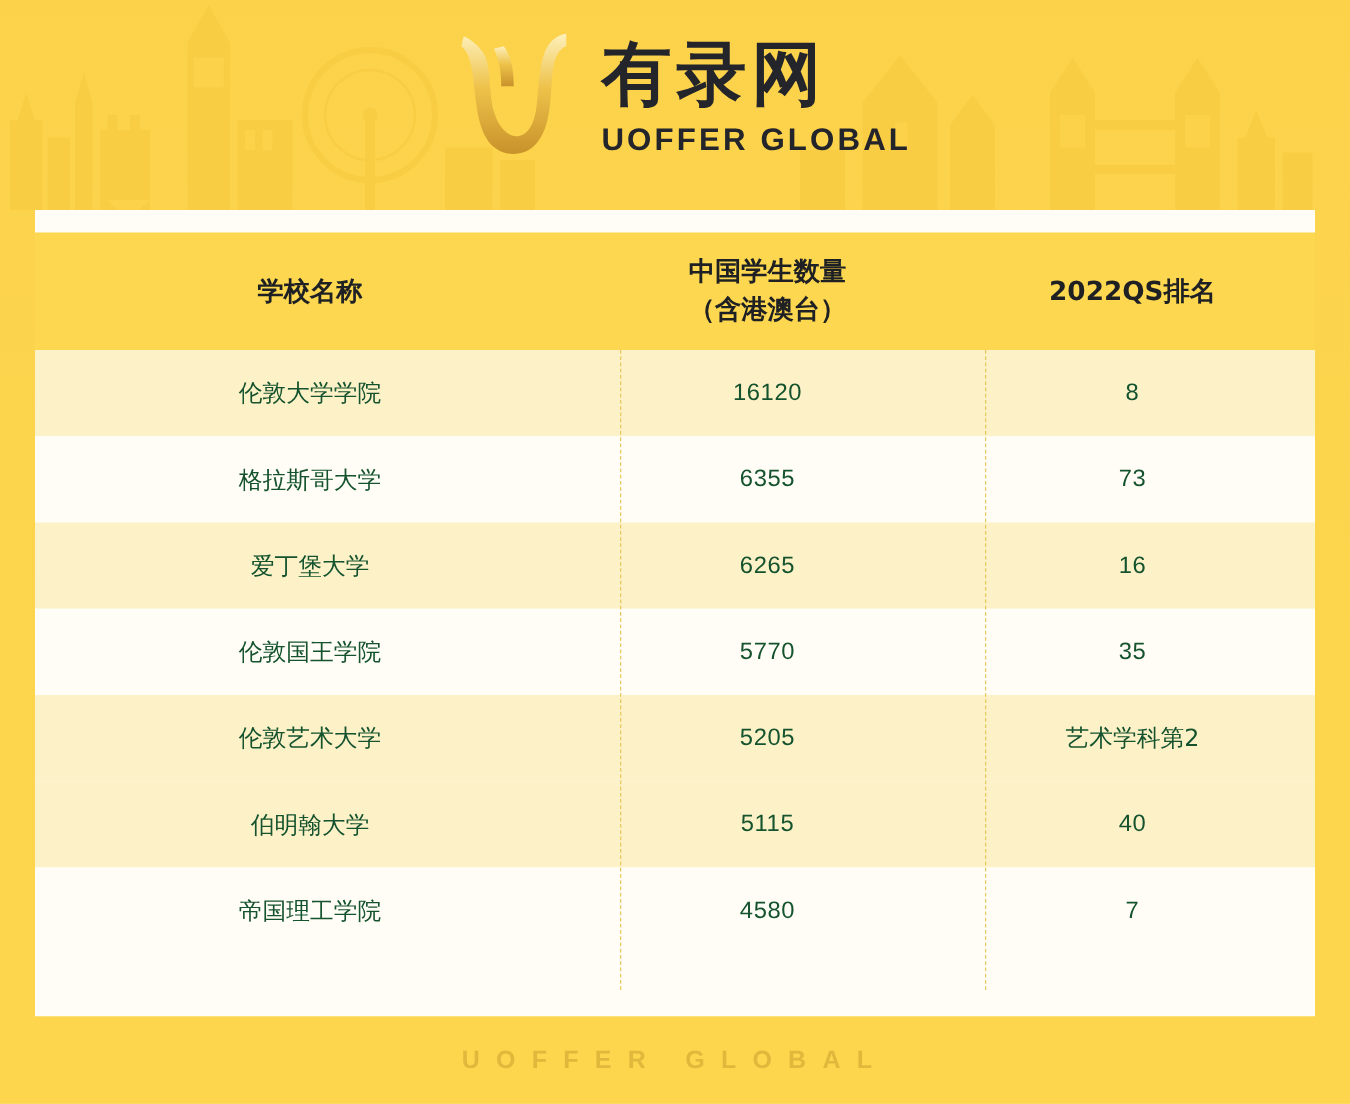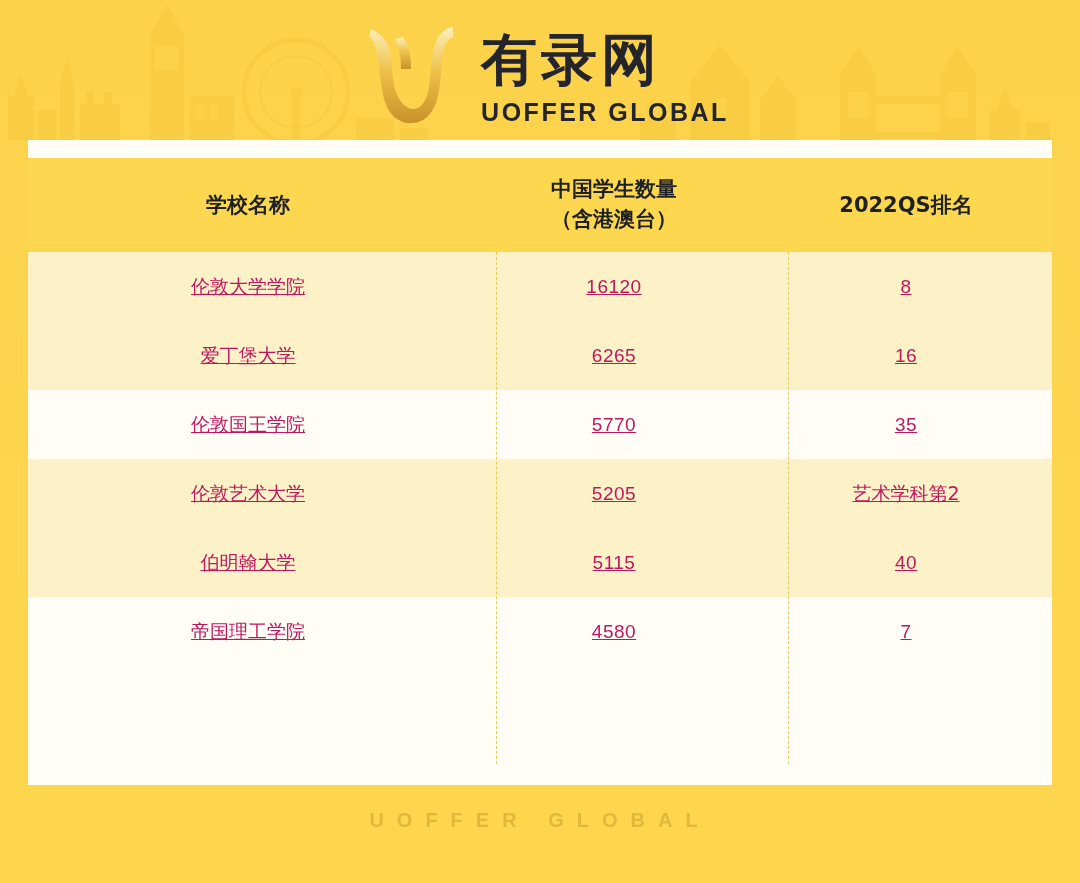--- a/index.html
+++ b/index.html
@@ -16,21 +16,21 @@
   .page {
     position: relative;
     width: 1080px;
     height: 883px;
     background: linear-gradient(180deg, #fcd24b 0%, #fdd64e 60%, #fdd64e 100%);
   }
 
   
   .banner {
     position: relative;
-    height: 140px;
+    height: 168px;
     overflow: hidden;
   }
   .skyline {
     position: absolute;
     left: 0;
     top: 0;
     width: 1080px;
     height: 168px;
     opacity: 0.55;
   }
@@ -115,25 +115,24 @@
     vertical-align: middle;
   }
   .th-two-line span {
     display: block;
     line-height: 1.42;
   }
   .table tbody td {
     height: 69px;
     text-align: center;
     font-size: 19px;
-    color: #be185d;
+    color: #14532d;
     font-family: "DejaVu Sans", "Liberation Sans", sans-serif;
     padding: 0 8px;
     vertical-align: middle;
-    text-decoration: underline;
   }
   .table tbody tr.odd td { background: #fdf1c8; }
   .table tbody tr.even td { background: #fffdf6; }
   .table tbody td.num {
     font-family: "Liberation Sans", sans-serif;
     letter-spacing: 0.5px;
   }
 
   
   .vsep {
@@ -259,20 +258,25 @@
           </th>
           <th>2022QS排名</th>
         </tr>
       </thead>
       <tbody>
         <tr class="odd">
           <td>伦敦大学学院</td>
           <td class="num">16120</td>
           <td class="num">8</td>
         </tr>
+        <tr class="even">
+          <td>格拉斯哥大学</td>
+          <td class="num">6355</td>
+          <td class="num">73</td>
+        </tr>
         <tr class="odd">
           <td>爱丁堡大学</td>
           <td class="num">6265</td>
           <td class="num">16</td>
         </tr>
         <tr class="even">
           <td>伦敦国王学院</td>
           <td class="num">5770</td>
           <td class="num">35</td>
         </tr>

